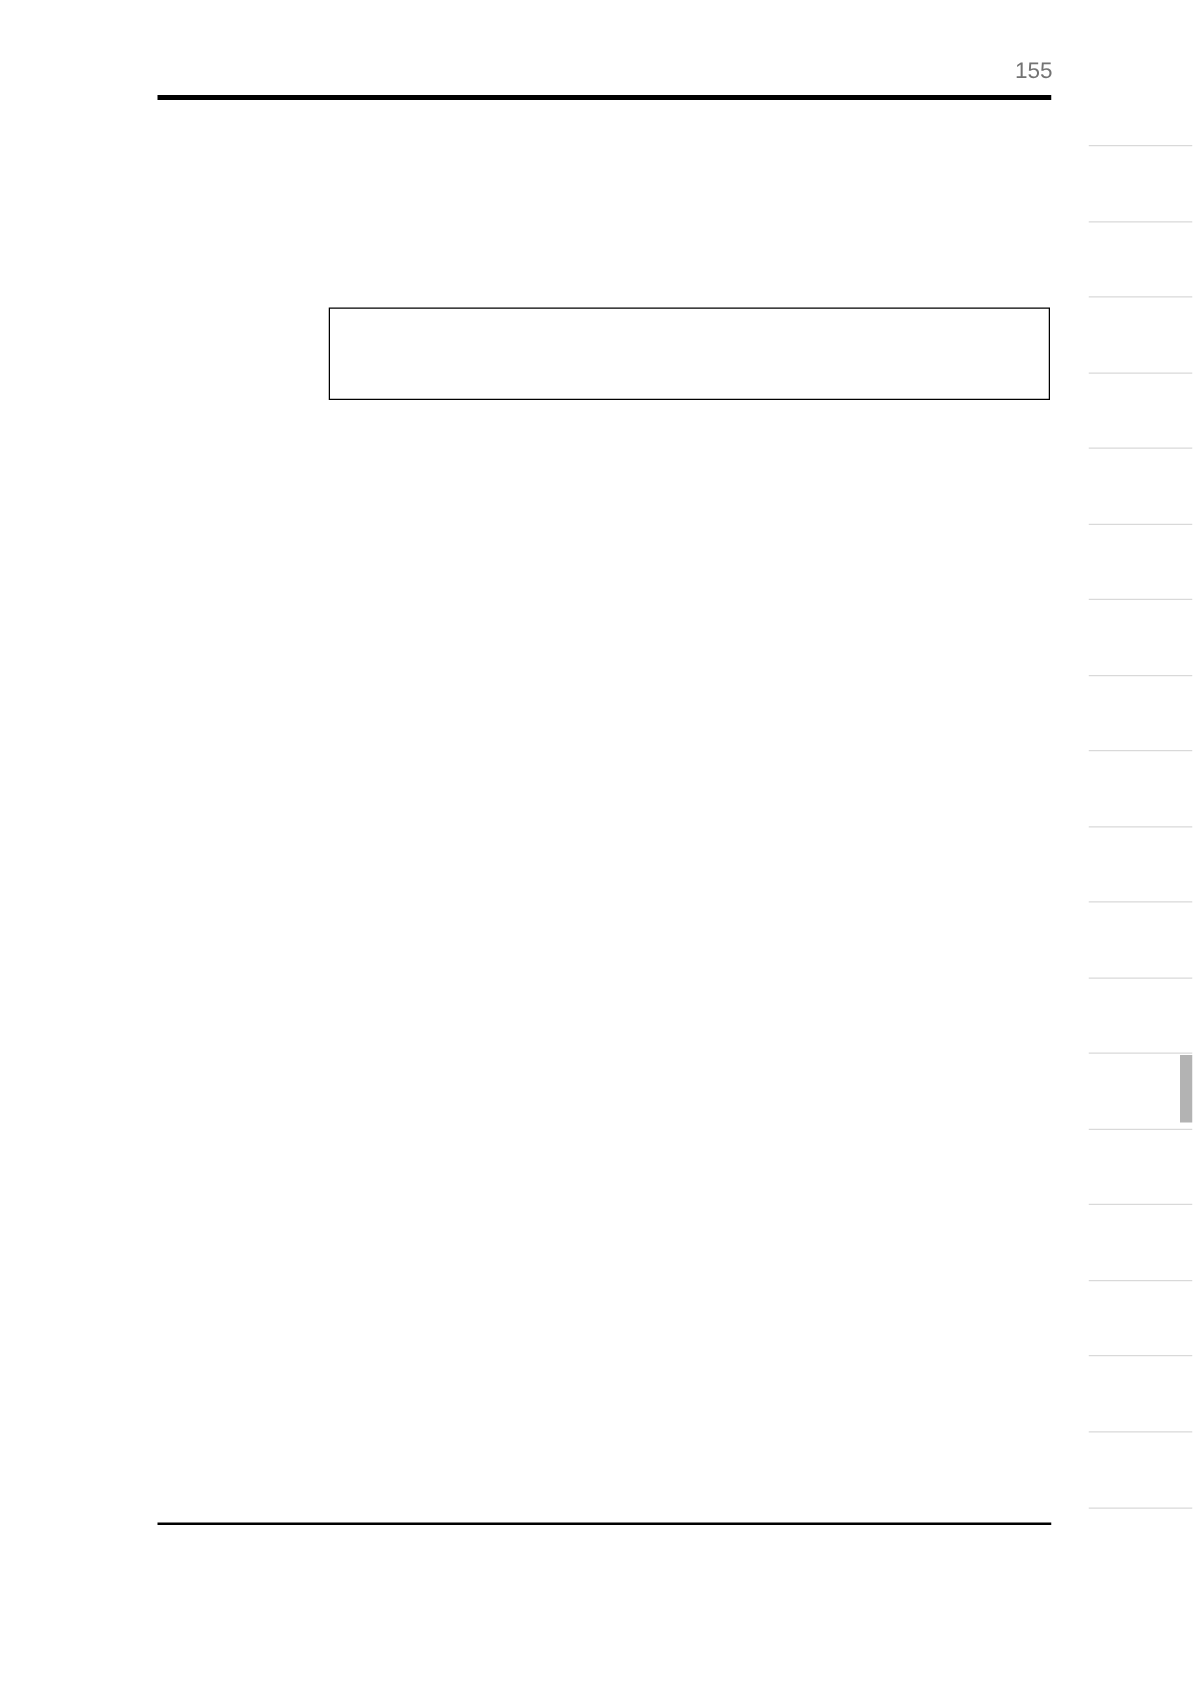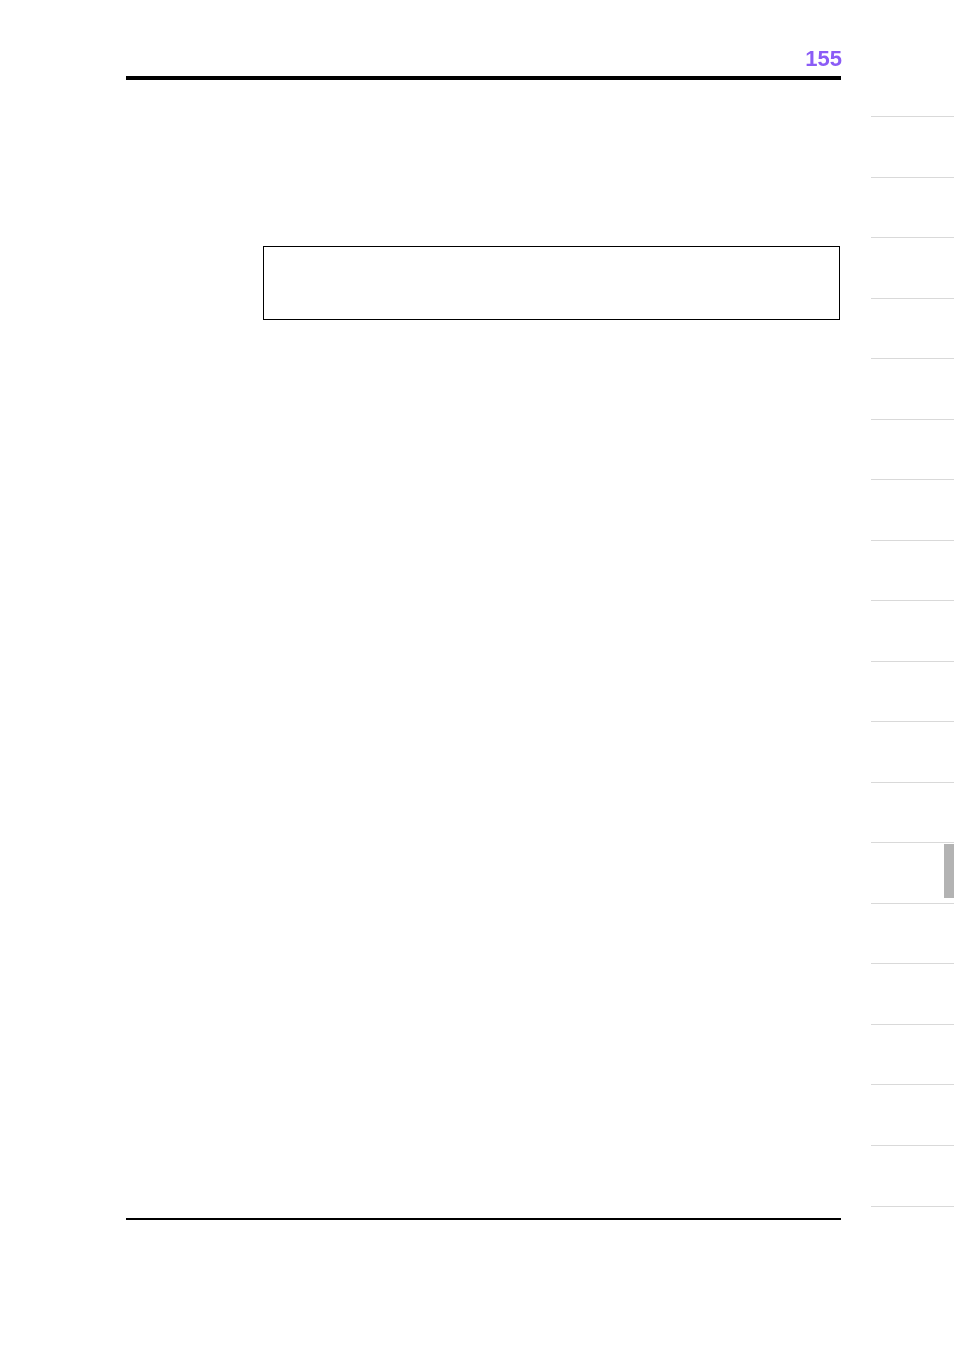--- a/index.html
+++ b/index.html
@@ -14,23 +14,23 @@
   }
   .page {
     width: 954px;
     height: 1351px;
     position: relative;
   }
   .page-number {
     position: absolute;
     top: 46px;
     right: 112px;
-    font-size: 22px;
-    font-weight: 700;
-    color: #8b5cf6;
+    font-size: 18px;
+    font-weight: 400;
+    color: #737373;
   }
   .header-rule-thick {
     position: absolute;
     top: 76px;
     left: 126px;
     width: 715px;
     height: 4px;
     background: #000;
   }
   .content-box {

